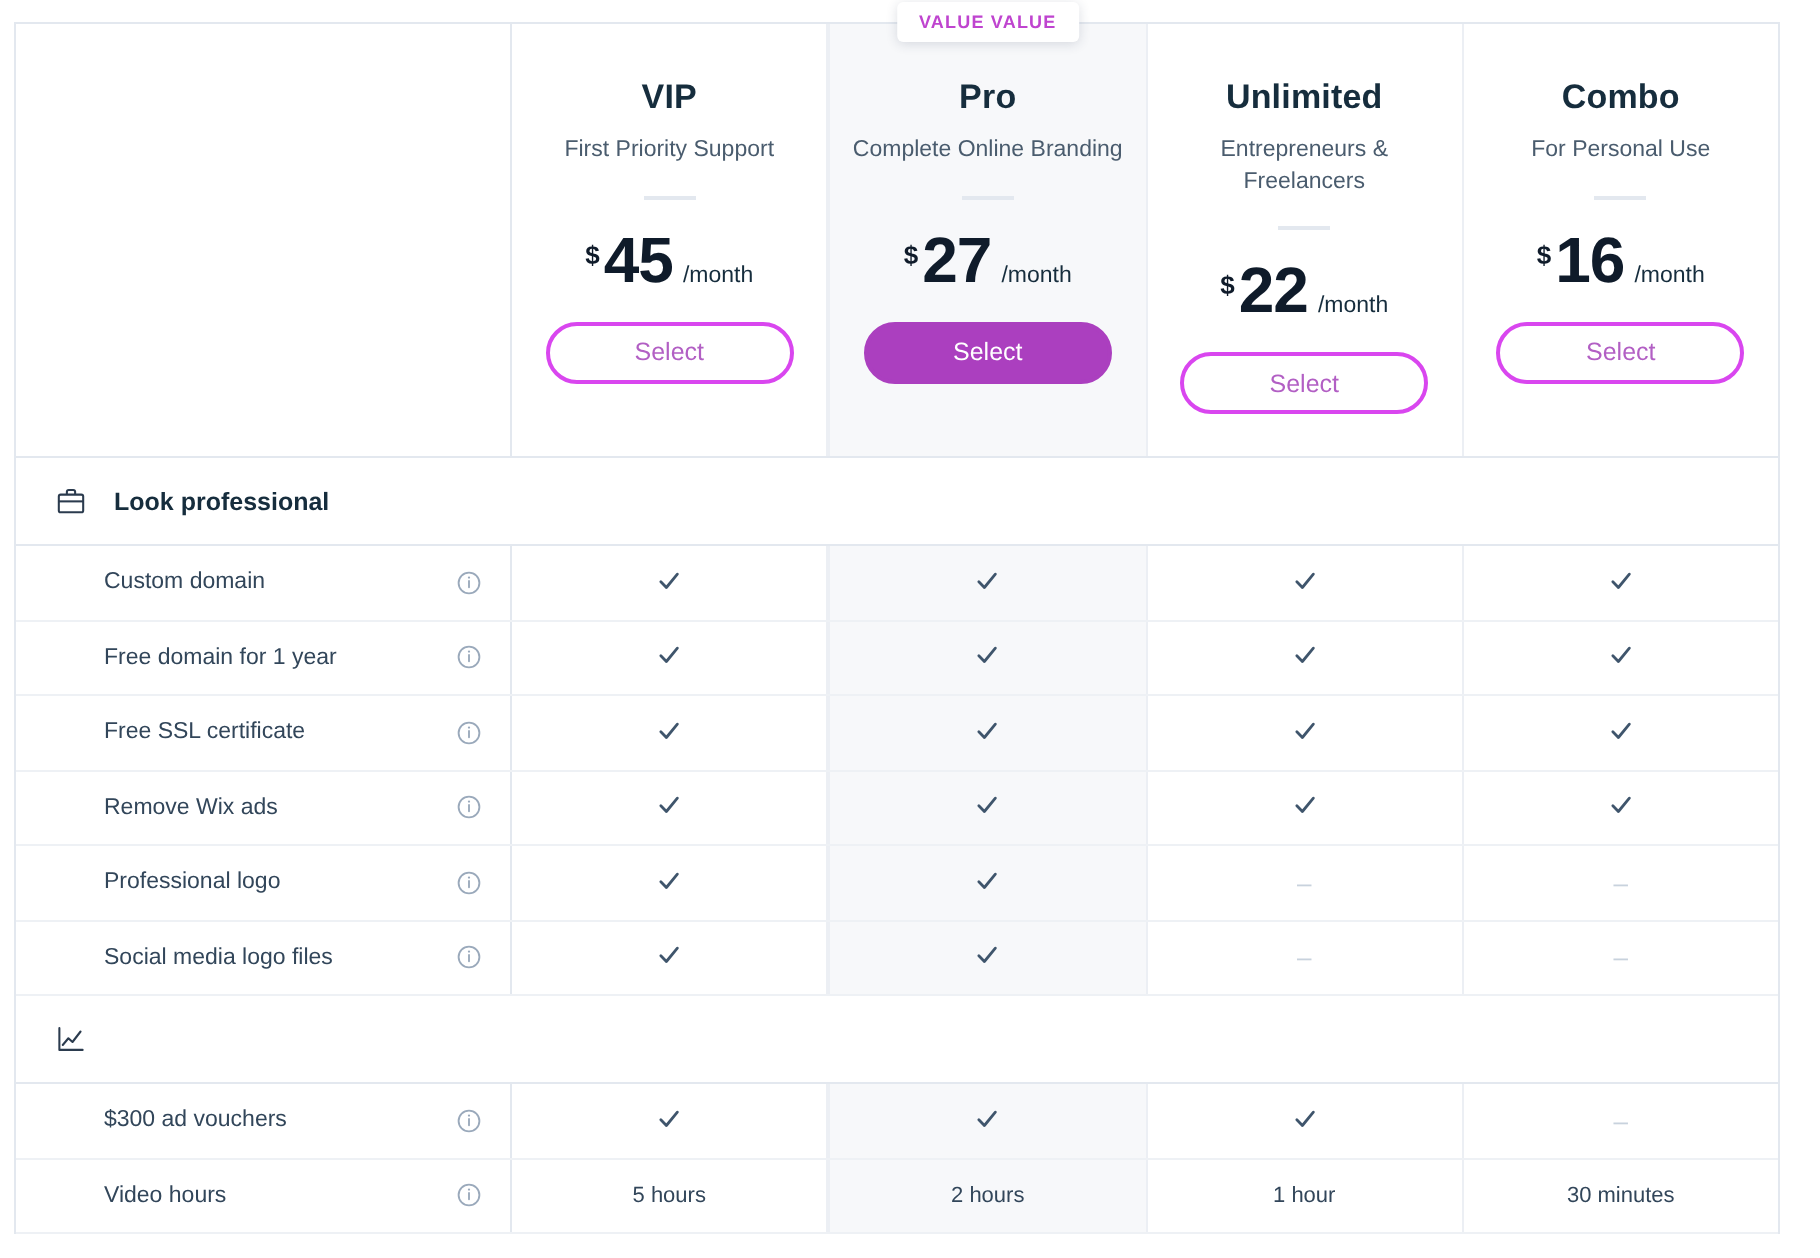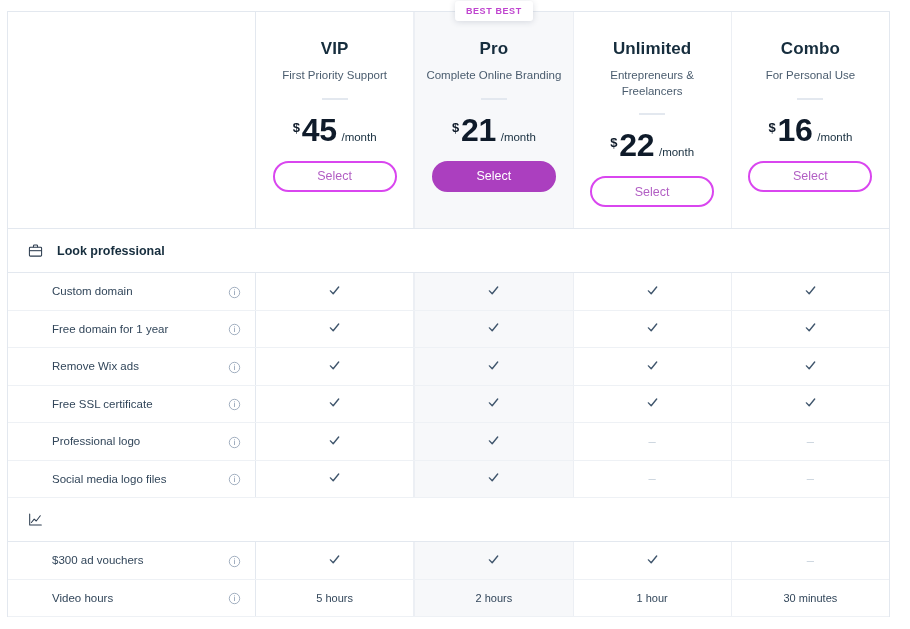--- a/index.html
+++ b/index.html
@@ -218,27 +218,27 @@
           <div class="plan-tagline">First Priority Support</div>
           <div class="plan-divider"></div>
           <div class="price-line">
             <span class="price-currency">$</span>
             <span class="price-amount">45</span>
             <span class="price-period">/month</span>
           </div>
           <button class="select-btn">Select</button>
         </div>
         <div class="plan-col featured">
-          <div class="best-value-badge">BEST BEST</div>
+          <div class="best-value-badge">VALUE VALUE</div>
           <div class="plan-name">Pro</div>
           <div class="plan-tagline">Complete Online Branding</div>
           <div class="plan-divider"></div>
           <div class="price-line">
             <span class="price-currency">$</span>
-            <span class="price-amount">21</span>
+            <span class="price-amount">27</span>
             <span class="price-period">/month</span>
           </div>
           <button class="select-btn primary">Select</button>
         </div>
         <div class="plan-col">
           <div class="plan-name">Unlimited</div>
           <div class="plan-tagline">Entrepreneurs &amp; Freelancers</div>
           <div class="plan-divider"></div>
           <div class="price-line">
             <span class="price-currency">$</span>
@@ -327,51 +327,51 @@
             </svg></span>
         </div>
         <div class="value-cell">
           <span class="check-mark"><svg viewBox="0 0 14 14" width="13" height="13" fill="none" stroke="currentColor" stroke-width="1.5" stroke-linecap="round" stroke-linejoin="round">
               <path d="M2.6 7.4l3 3.1 5.9-7.2"></path>
             </svg></span>
         </div>
       </div>
       <div class="feature-row">
         <div class="feature-label-cell">
+          <span class="feature-label">Free SSL certificate</span>
+          <span class="info-icon"><svg viewBox="0 0 14 14" width="13" height="13" fill="none" stroke="currentColor" stroke-width="1">
+              <circle cx="7" cy="7" r="5.6"></circle>
+              <path d="M7 5.9v3.4" stroke-linecap="round"></path>
+              <circle cx="7" cy="4.1" r="0.62" fill="currentColor" stroke="none"></circle>
+            </svg></span>
+        </div>
+        <div class="value-cell">
+          <span class="check-mark"><svg viewBox="0 0 14 14" width="13" height="13" fill="none" stroke="currentColor" stroke-width="1.5" stroke-linecap="round" stroke-linejoin="round">
+              <path d="M2.6 7.4l3 3.1 5.9-7.2"></path>
+            </svg></span>
+        </div>
+        <div class="value-cell featured">
+          <span class="check-mark"><svg viewBox="0 0 14 14" width="13" height="13" fill="none" stroke="currentColor" stroke-width="1.5" stroke-linecap="round" stroke-linejoin="round">
+              <path d="M2.6 7.4l3 3.1 5.9-7.2"></path>
+            </svg></span>
+        </div>
+        <div class="value-cell">
+          <span class="check-mark"><svg viewBox="0 0 14 14" width="13" height="13" fill="none" stroke="currentColor" stroke-width="1.5" stroke-linecap="round" stroke-linejoin="round">
+              <path d="M2.6 7.4l3 3.1 5.9-7.2"></path>
+            </svg></span>
+        </div>
+        <div class="value-cell">
+          <span class="check-mark"><svg viewBox="0 0 14 14" width="13" height="13" fill="none" stroke="currentColor" stroke-width="1.5" stroke-linecap="round" stroke-linejoin="round">
+              <path d="M2.6 7.4l3 3.1 5.9-7.2"></path>
+            </svg></span>
+        </div>
+      </div>
+      <div class="feature-row">
+        <div class="feature-label-cell">
           <span class="feature-label">Remove Wix ads</span>
-          <span class="info-icon"><svg viewBox="0 0 14 14" width="13" height="13" fill="none" stroke="currentColor" stroke-width="1">
-              <circle cx="7" cy="7" r="5.6"></circle>
-              <path d="M7 5.9v3.4" stroke-linecap="round"></path>
-              <circle cx="7" cy="4.1" r="0.62" fill="currentColor" stroke="none"></circle>
-            </svg></span>
-        </div>
-        <div class="value-cell">
-          <span class="check-mark"><svg viewBox="0 0 14 14" width="13" height="13" fill="none" stroke="currentColor" stroke-width="1.5" stroke-linecap="round" stroke-linejoin="round">
-              <path d="M2.6 7.4l3 3.1 5.9-7.2"></path>
-            </svg></span>
-        </div>
-        <div class="value-cell featured">
-          <span class="check-mark"><svg viewBox="0 0 14 14" width="13" height="13" fill="none" stroke="currentColor" stroke-width="1.5" stroke-linecap="round" stroke-linejoin="round">
-              <path d="M2.6 7.4l3 3.1 5.9-7.2"></path>
-            </svg></span>
-        </div>
-        <div class="value-cell">
-          <span class="check-mark"><svg viewBox="0 0 14 14" width="13" height="13" fill="none" stroke="currentColor" stroke-width="1.5" stroke-linecap="round" stroke-linejoin="round">
-              <path d="M2.6 7.4l3 3.1 5.9-7.2"></path>
-            </svg></span>
-        </div>
-        <div class="value-cell">
-          <span class="check-mark"><svg viewBox="0 0 14 14" width="13" height="13" fill="none" stroke="currentColor" stroke-width="1.5" stroke-linecap="round" stroke-linejoin="round">
-              <path d="M2.6 7.4l3 3.1 5.9-7.2"></path>
-            </svg></span>
-        </div>
-      </div>
-      <div class="feature-row">
-        <div class="feature-label-cell">
-          <span class="feature-label">Free SSL certificate</span>
           <span class="info-icon"><svg viewBox="0 0 14 14" width="13" height="13" fill="none" stroke="currentColor" stroke-width="1">
               <circle cx="7" cy="7" r="5.6"></circle>
               <path d="M7 5.9v3.4" stroke-linecap="round"></path>
               <circle cx="7" cy="4.1" r="0.62" fill="currentColor" stroke="none"></circle>
             </svg></span>
         </div>
         <div class="value-cell">
           <span class="check-mark"><svg viewBox="0 0 14 14" width="13" height="13" fill="none" stroke="currentColor" stroke-width="1.5" stroke-linecap="round" stroke-linejoin="round">
               <path d="M2.6 7.4l3 3.1 5.9-7.2"></path>
             </svg></span>

